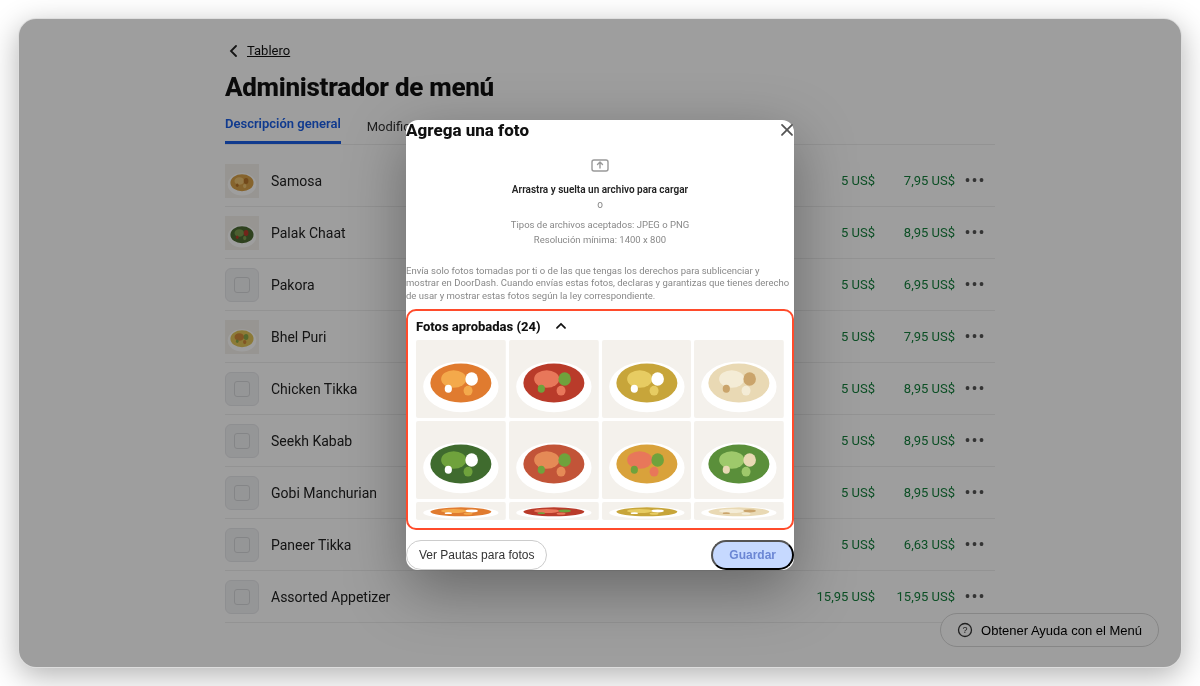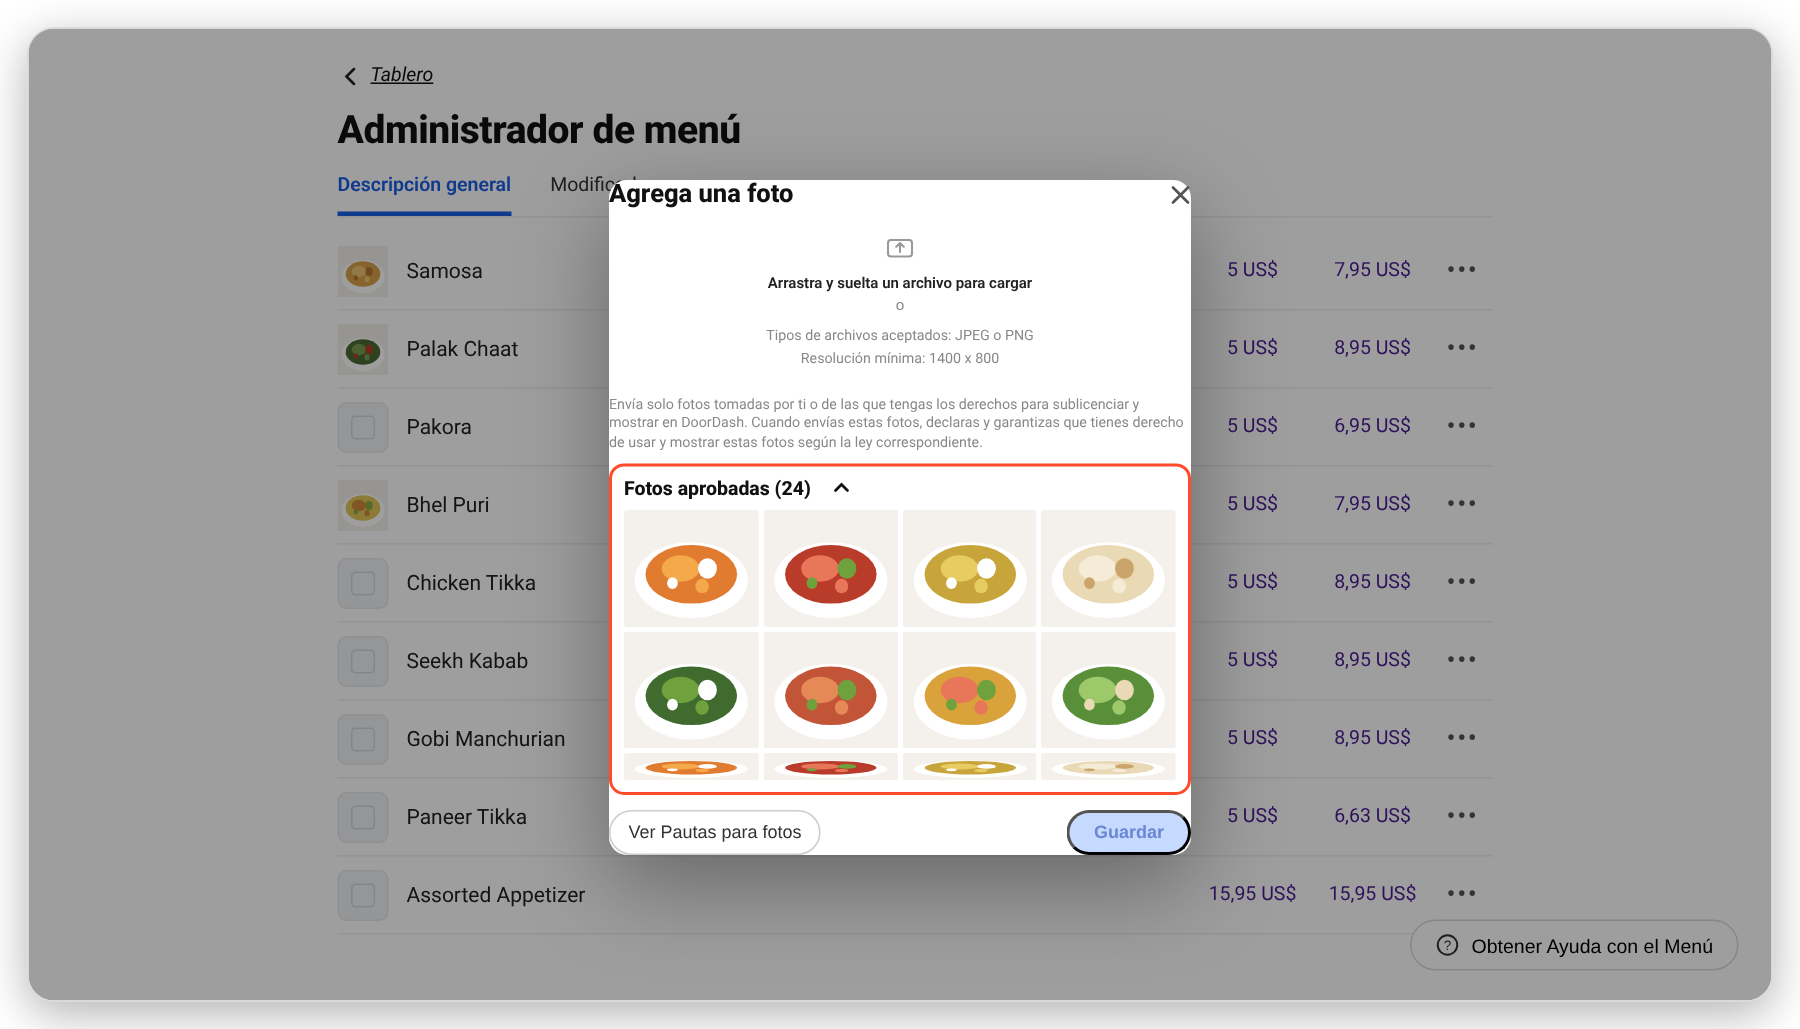--- a/index.html
+++ b/index.html
@@ -1,33 +1,33 @@
 <!DOCTYPE html>
 <html><head>
 <meta charset="utf-8">
 <style>
   * { box-sizing: border-box; margin: 0; padding: 0; }
   html, body { width: 1200px; height: 686px; font-family: -apple-system, BlinkMacSystemFont, "Segoe UI", Roboto, Helvetica, Arial, sans-serif; background: #fff; overflow: hidden; }
   .frame { position: absolute; inset: 0; border: 1px solid #ddd; border-radius: 18px; box-shadow: 0 8px 30px rgba(0,0,0,.3); overflow: hidden; margin: 18px; background: #fff; }
   .shade { position: absolute; inset: 0; background: rgba(0,0,0,.38); }
   .page { position: absolute; inset: 0; padding: 24px 0 0 0; }
   .back { display: flex; align-items: center; gap: 8px; margin-left: 210px; font-size: 13px; margin-bottom: 14px; }
-  .back .lbl { text-decoration: underline; color: #111; font-style: italic; }
+  .back .lbl { text-decoration: underline; color: #111; }
   h1 { font-size: 26px; font-weight: 800; margin-left: 206px; color: #111; letter-spacing: -0.3px; }
-  .tabs { display: flex; gap: 26px; margin: 14px 0 10px 206px; font-size: 13px; color: #333; border-bottom: 1px solid #eee; width: 770px; }
+  .tabs { display: flex; gap: 26px; margin: 14px 0 10px 206px; font-size: 13px; color: #333; border-bottom: 1px solid #eee; width: 770px; align-items: flex-end; }
   .tab { padding-bottom: 10px; cursor: pointer; }
   .tab.active { color: #1a5ee6; font-weight: 600; border-bottom: 3px solid #1a5ee6; }
   .rows { margin-left: 206px; width: 770px; }
   .row { display: flex; align-items: center; border-bottom: 1px solid #eee; height: 52px; }
   .thumb { width: 34px; height: 34px; border-radius: 6px; margin-right: 12px; flex: 0 0 34px; display:flex; align-items:center; justify-content:center; }
   .thumb svg { width:100%; height:100%; }
   .ph { background: #f1f2f4; border:1px solid #e6e7ea; position:relative; }
   .ph::after { content:""; position:absolute; inset:8px; border:1.5px solid #d6d7da; border-radius:3px; }
   .name { flex: 1; font-size: 14px; color: #222; }
-  .price { width: 80px; text-align: center; font-size: 13px; color: #4c1d95; }
+  .price { width: 80px; text-align: right; font-size: 13px; color: #15803d; }
   .dots { width: 40px; text-align: center; color: #555; font-size: 18px; letter-spacing: 1px; }
   .help { position: absolute; right: 22px; bottom: 20px; border: 1px solid #d9d9d9; background: #fff; border-radius: 24px; padding: 8px 16px; font-size: 13px; display: flex; align-items: center; gap: 8px; }
   
   .modal { position: absolute; left: 50%; top: 326px; transform: translate(-50%, -50%); width: 388px; background: #fff; border-radius: 12px; box-shadow: 0 20px 60px rgba(0,0,0,.35); z-index: 10; }
   .mhead { display: flex; justify-content: space-between; align-items: center; margin-bottom: 6px; }
   .mhead .ttl { font-size: 17px; font-weight: 800; color:#111; }
   .closeX { font-size: 17px; color:#555; cursor:pointer; }
   .drop { text-align: center; padding: 10px 6px 6px; }
   .drop .ic { color:#888; margin-bottom:6px; }
   .drop .dtxt { font-size: 10px; font-weight:600; color:#222; }

